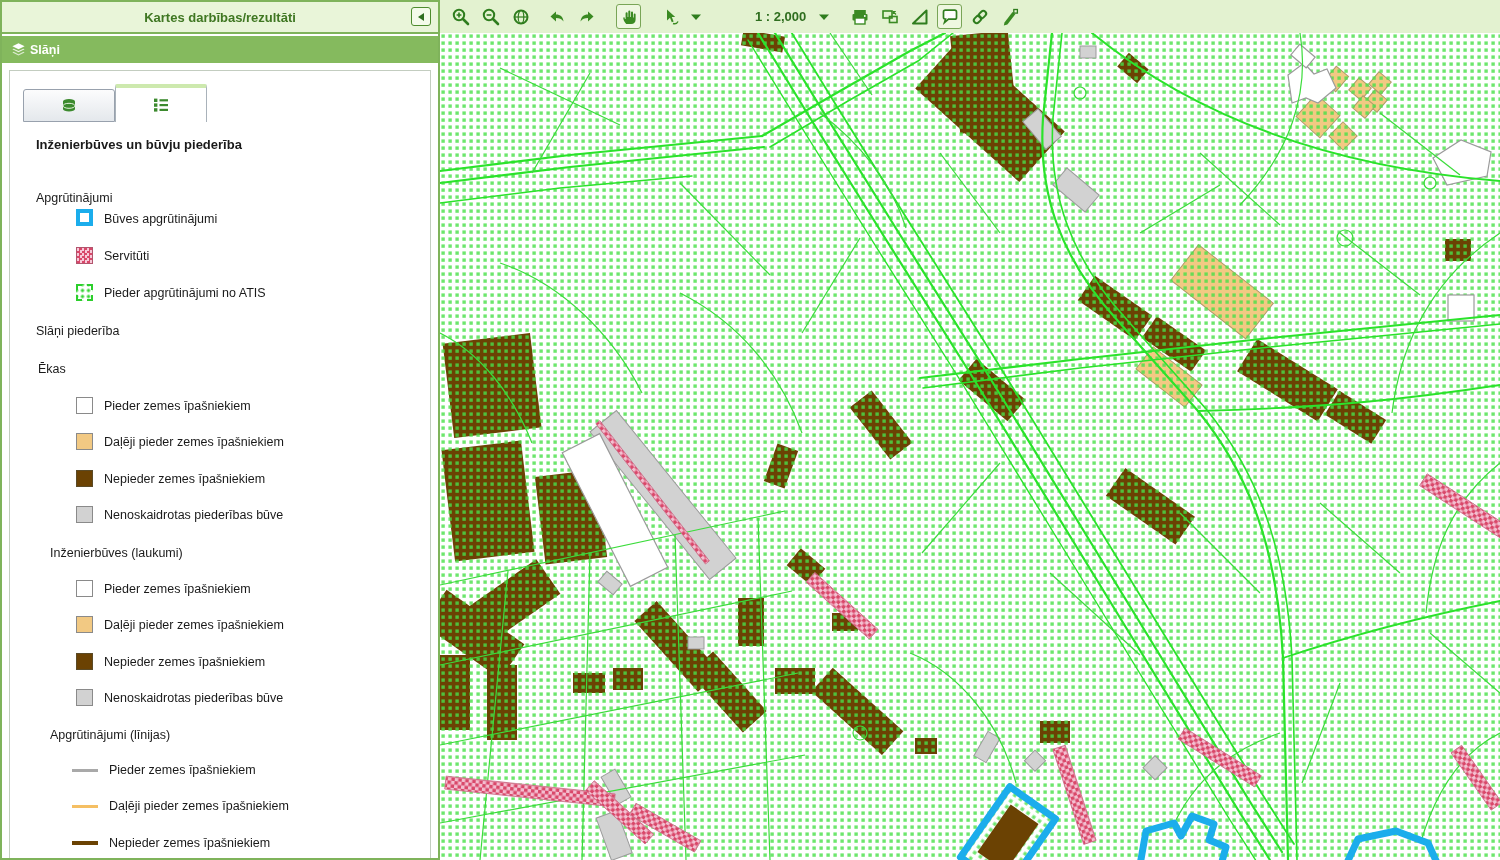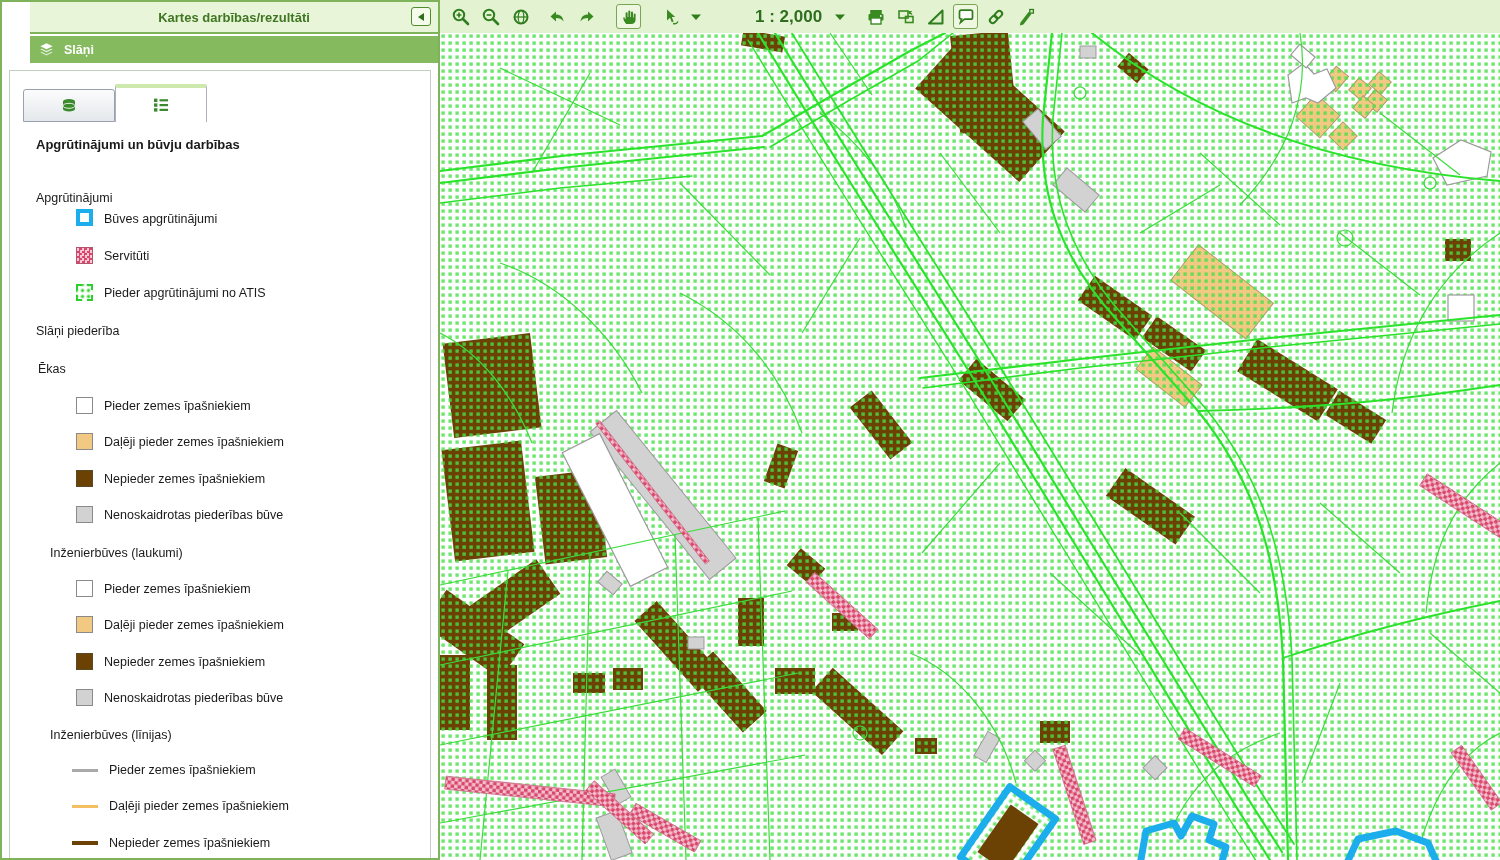--- a/index.html
+++ b/index.html
@@ -2,31 +2,31 @@
 <html><head>
 <meta charset="utf-8">
 <style>
   html,body { margin:0; padding:0; background:#fff; }
   body { width:1500px; height:860px; overflow:hidden;
          font-family:"Liberation Sans", sans-serif; }
   .app { position:relative; width:1500px; height:860px; overflow:hidden; }
 
   
   .sidebar { position:absolute; left:0; top:0; width:440px; height:860px;
-             background:#fff; border:2px solid #7fb35b; box-sizing:border-box; z-index:3;padding-left:28px; }
+             background:#fff; border:2px solid #7fb35b; box-sizing:border-box; z-index:3; }
   .sidebar-header { height:30px; background:#e9f5d9; border-bottom:2px solid #7fb35b;
                     position:relative; display:flex; align-items:center; justify-content:center; }
   .sidebar-title { color:#3f7722; font-weight:bold; font-size:13px; }
   .collapse-btn { position:absolute; right:7px; top:5px; width:20px; height:19px;
                   background:#f4fbea; border:1px solid #4e8c2e; border-radius:3px;
                   display:flex; align-items:center; justify-content:center; cursor:pointer; box-sizing:border-box; }
   .collapse-tri { width:0; height:0; border-top:4.5px solid transparent; border-bottom:4.5px solid transparent;
                   border-right:6px solid #2f6e1f; }
   .slani-bar { margin-top:2px; height:27px; background:#85ba5e; display:flex; align-items:center;
-               padding-left:9px; gap:10px; color:#fff; font-weight:bold; font-size:12.5px; }
+               padding-left:9px; gap:4px; color:#fff; font-weight:bold; font-size:12.5px; }
   .panel { position:absolute; left:7px; right:7px; top:68px; bottom:0;
            background:#fff; border:1px solid #c3cdc0; border-bottom:none; }
   .tabs { position:absolute; top:13px; left:13px; display:flex; align-items:flex-end; }
   .tab { width:92px; display:flex; align-items:center; justify-content:center;
          box-sizing:border-box; cursor:pointer; }
   .tab-inactive { height:33px; background:linear-gradient(#fcfcfd,#e4e8ec);
                   border:1px solid #98a1ad; border-radius:3px 3px 0 0; }
   .tab-active { height:38px; background:#fff; border:1px solid #a9b2ba; border-bottom:none;
                 border-top:4px solid #cde9ae; border-radius:2px 2px 0 0; position:relative; z-index:2; }
   .legend { position:absolute; top:0; left:0; right:0; bottom:0; font-size:12.5px; color:#1a1a1a; }
@@ -52,21 +52,21 @@
   
   .map-area { position:absolute; left:440px; top:0; width:1060px; height:860px; background:#fff; }
   .map-toolbar { height:33px; background:#e3f2d0; display:flex; align-items:center;
                  padding-left:8px; gap:5px; box-sizing:border-box; }
   .tool { width:25px; height:25px; display:flex; align-items:center; justify-content:center;
           cursor:pointer; border-radius:3px; box-sizing:border-box; flex:none; }
   .tool.selected { background:#eef7e0; border:1px solid #79a557; }
   .caret-btn { width:16px; height:25px; display:flex; align-items:center; justify-content:center;
                cursor:pointer; flex:none; }
   .scale-ctl { margin-left:46px; display:flex; align-items:center; gap:12px;
-               color:#2f6e1f; font-weight:bold; font-size:17px; cursor:pointer; }
+               color:#2f6e1f; font-weight:bold; font-size:13px; cursor:pointer; }
   .gap-md { margin-left:12px; }
   .gap-sm { margin-left:6px; }
   .map-canvas { width:1060px; height:827px; display:block; }
 </style>
 </head>
 <body>
 
 <div class="app">
 
   <div class="sidebar">
@@ -105,21 +105,21 @@
               <rect x="2" y="7.4" width="3.4" height="3.4"></rect>
                 <rect x="7.5" y="8" width="8.5" height="2.2"></rect>
               <rect x="2" y="12.2" width="3.4" height="3.4"></rect>
                 <rect x="7.5" y="12.8" width="8.5" height="2.2"></rect>
             </g>
           </svg>
         </div>
       </div>
 
       <div class="legend">
-        <div class="lrow ltitle" style="top:66px; left:26px;">Apgrūtinājumi un būvju darbības</div>
+        <div class="lrow ltitle" style="top:66px; left:26px;">Inženierbūves un būvju piederība</div>
 
         <div class="lrow" style="top:120px; left:26px;">Apgrūtinājumi</div>
 
         <div class="lrow" style="top:138px; left:66px;align-items:flex-end;">
           <span class="sw sw-cyan"></span>
           <span>Būves apgrūtinājumi</span>
         </div>
         <div class="lrow" style="top:176px; left:66px;">
           <span class="sw sw-serv"></span>
           <span>Servitūti</span>
@@ -161,21 +161,21 @@
         </div>
         <div class="lrow" style="top:582px; left:66px;">
           <span class="sw sw-brown"></span>
           <span>Nepieder zemes īpašniekiem</span>
         </div>
         <div class="lrow" style="top:618px; left:66px;">
           <span class="sw sw-gray"></span>
           <span>Nenoskaidrotas piederības būve</span>
         </div>
 
-        <div class="lrow" style="top:657px; left:40px;">Inženierbūves (līnijas)</div>
+        <div class="lrow" style="top:657px; left:40px;">Apgrūtinājumi (līnijas)</div>
 
         <div class="lrow" style="top:692px; left:62px;">
           <span class="ln ln-gray"></span>
           <span>Pieder zemes īpašniekiem</span>
         </div>
         <div class="lrow" style="top:728px; left:62px;">
           <span class="ln ln-tan"></span>
           <span>Daļēji pieder zemes īpašniekiem</span>
         </div>
         <div class="lrow" style="top:765px; left:62px;">

